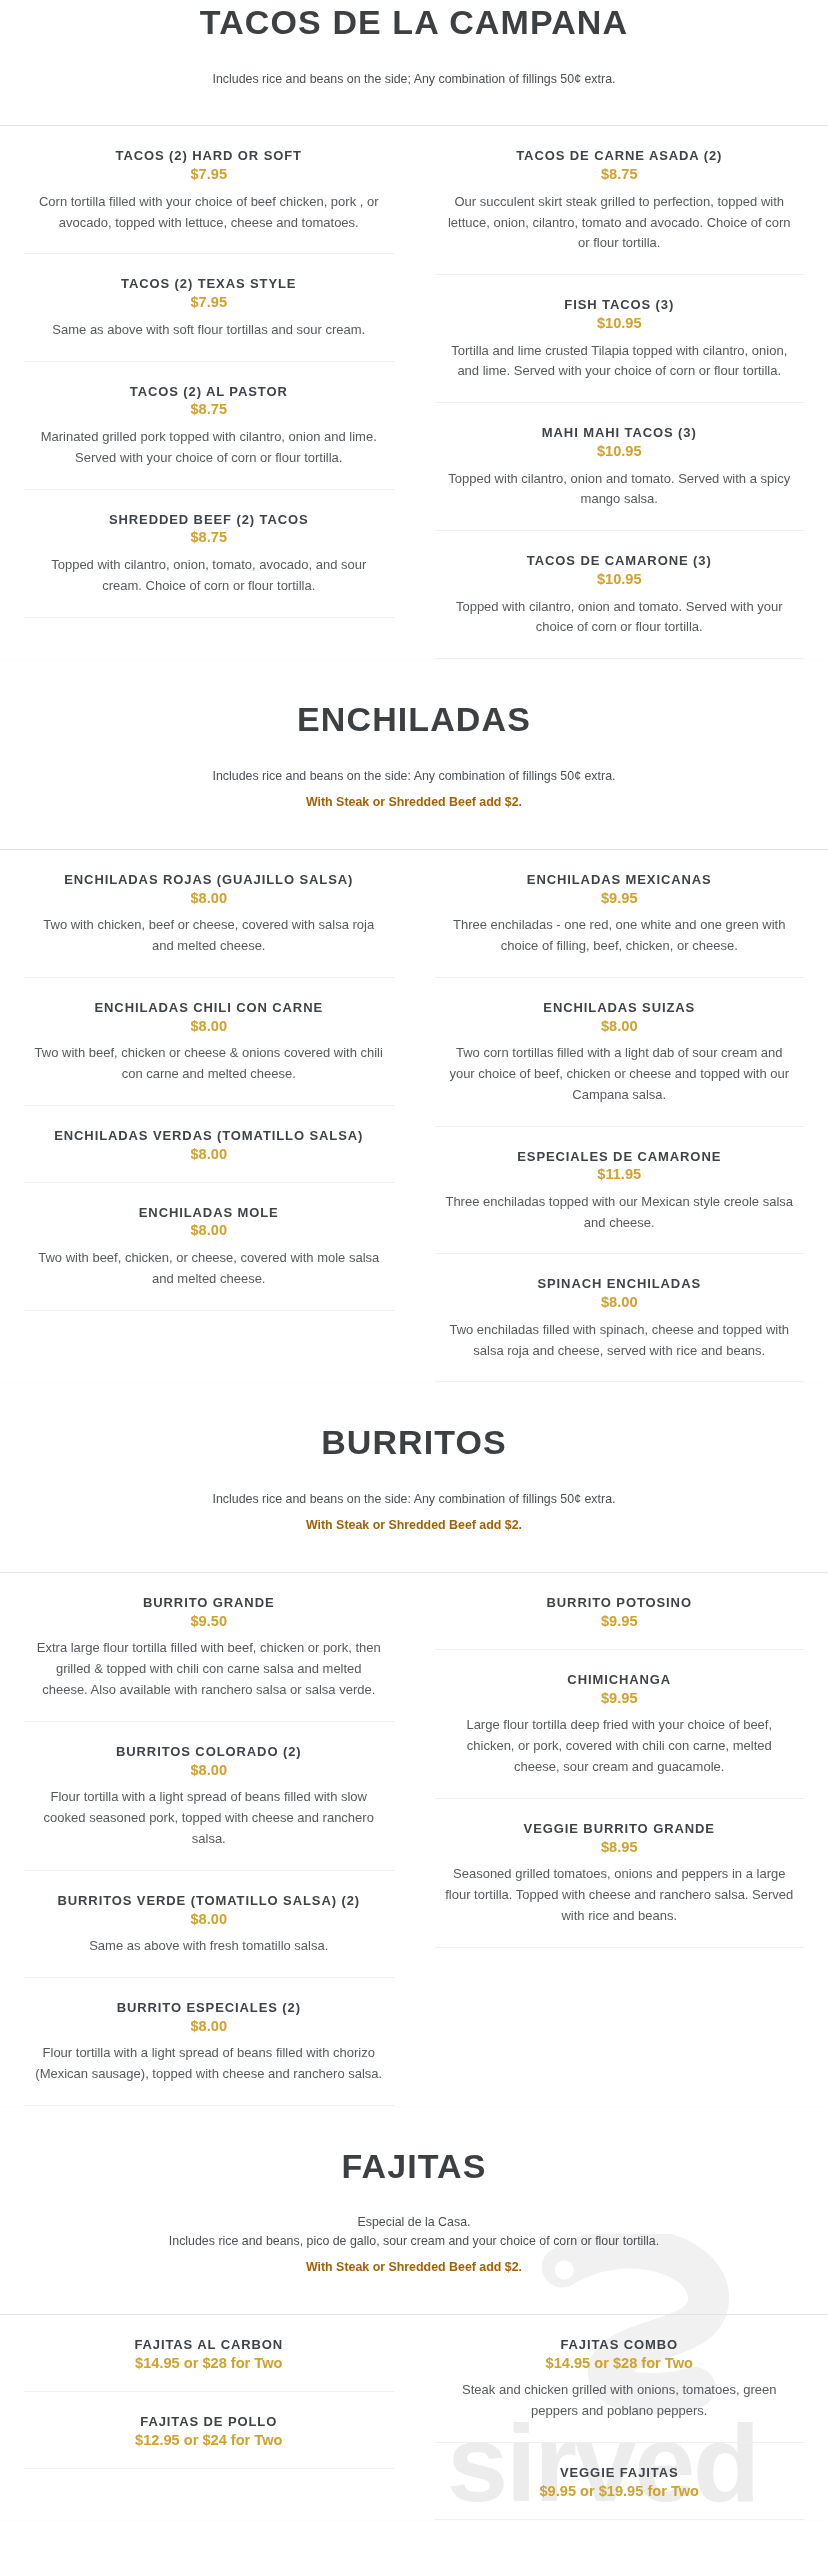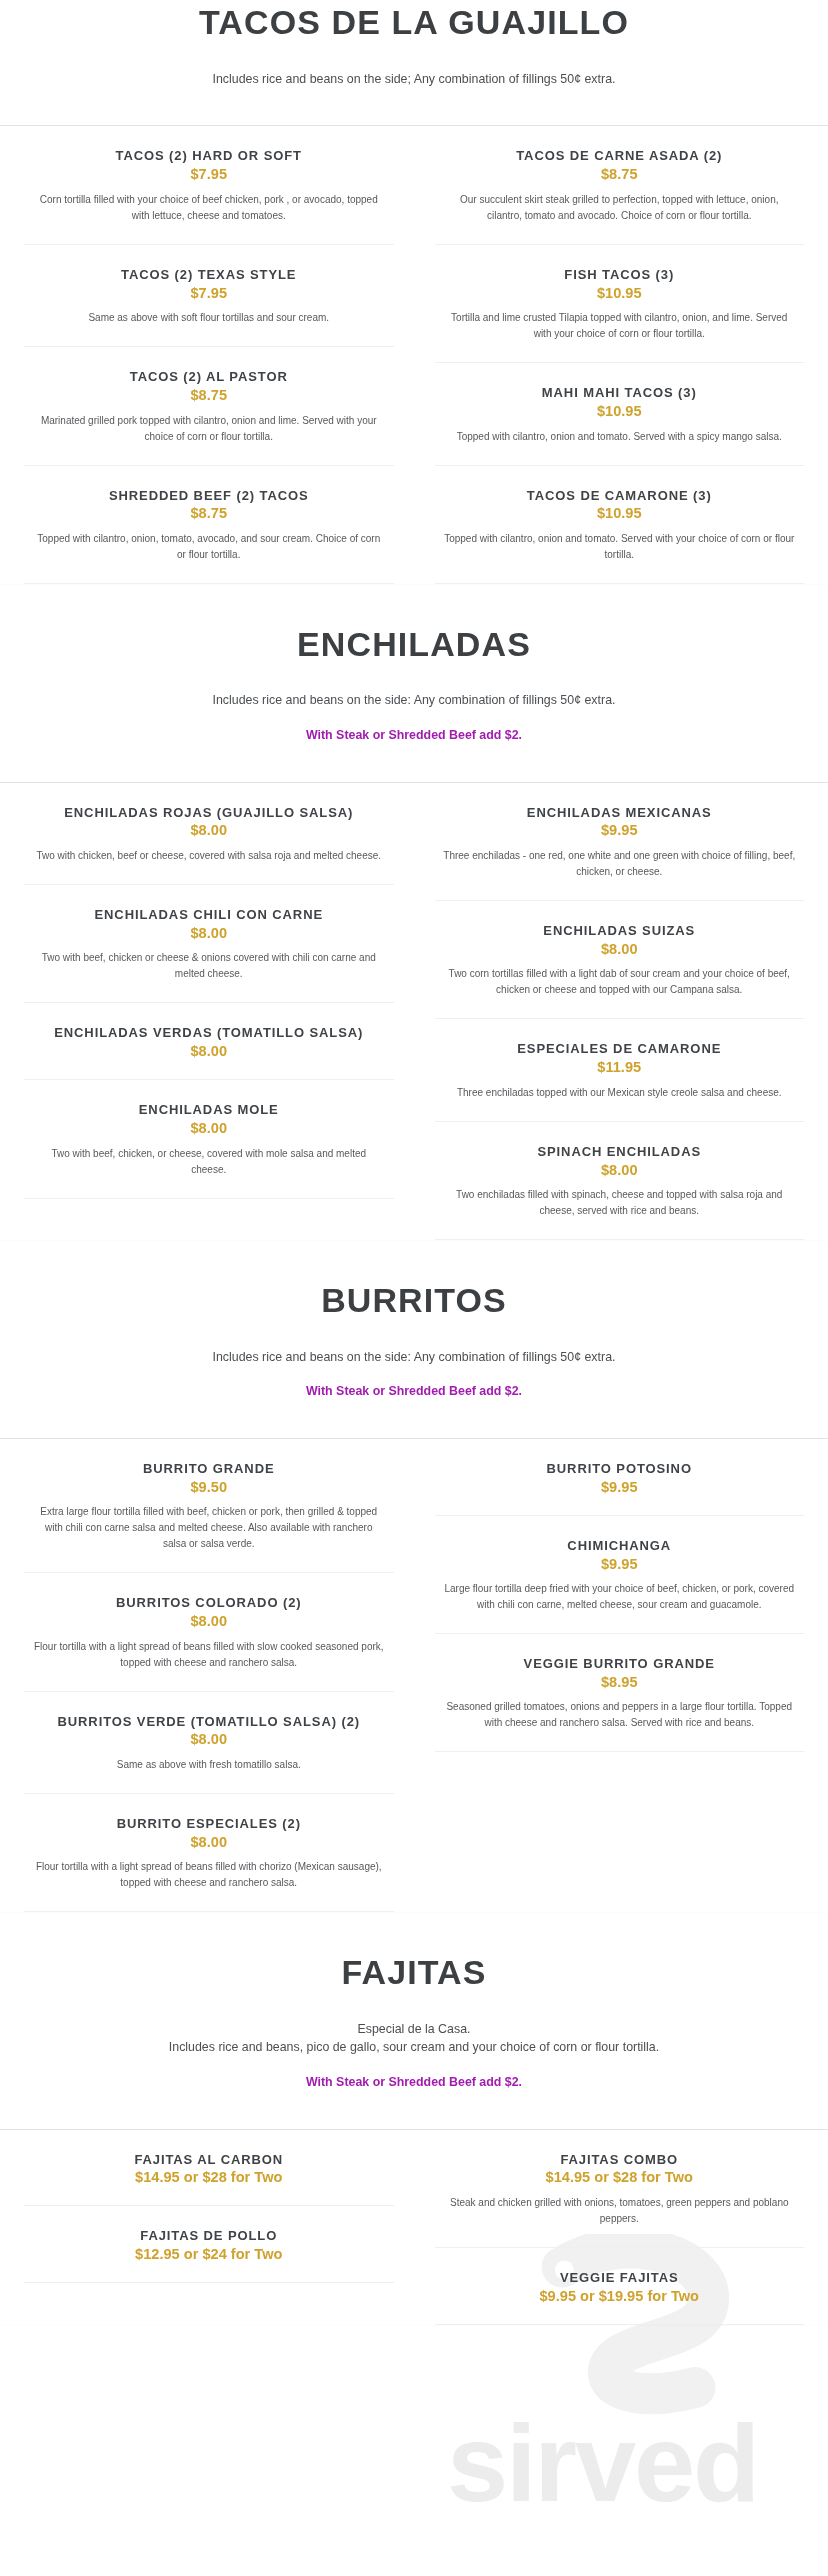--- a/index.html
+++ b/index.html
@@ -24,21 +24,21 @@
     margin:0;padding-top:4.4px;
     font-size:34px;font-weight:800;letter-spacing:1.1px;
     color:#3d4043;line-height:1.1;
   }
   .menu-section + .menu-section .section-title{padding-top:42px;}
   .section-notes{
     margin:28px auto 0;max-width:628px;
     font-size:12.4px;line-height:1.5;color:#4b4f53;
   }
   .section-notes .note-line{margin:0;text-align:center;}
-  .section-notes .note-bold{margin:16px;font-weight:bold;color:#a21caf;}
+  .section-notes .note-bold{margin:8px;font-weight:bold;color:#a16207;}
   .items-row{
     display:flex;gap:41px;align-items:flex-start;
     margin-top:37px;padding:0 24px;
     border-top:0.7px solid #e3e3e3;
     box-shadow:0 0.7px 0 rgba(0,0,0,0.02);
     text-align:center;
   }
   .menu-col{flex:1 1 0;min-width:0;}
   .menu-item{
     padding:22px 8.8px 20px;
@@ -47,39 +47,39 @@
   .item-name{
     font-size:13px;font-weight:800;letter-spacing:0.9px;
     color:#3f4347;line-height:1.3;
   }
   .item-price{
     margin-top:1px;
     font-size:14.6px;font-weight:800;color:#cfa22d;
   }
   .item-desc{
     margin:9.5px auto 0;max-width:369px;
-    font-size:10px;line-height:1.6;color:#56595d;
+    font-size:13px;line-height:1.6;color:#56595d;
   }
 </style>
 </head>
 <body>
 
 <div id="watermark-layer">
   <span id="sirved-logo">
     <svg width="241" height="183" viewBox="0 0 330 250" xmlns="http://www.w3.org/2000/svg">
       <path d="M 70 45 C 160 -10 280 30 270 95 C 262 140 190 140 150 165 C 110 190 140 238 252 210" fill="none" stroke="#f1f1f1" stroke-width="56" stroke-linecap="round"></path>
       <circle cx="73" cy="49" r="13" fill="#ffffff"></circle>
     </svg>
   </span>
   <div id="sirved-wordmark">sirved</div>
 </div>
 
 <div id="menu-root">
     <section class="menu-section">
-      <h2 class="section-title">TACOS DE LA GUAJILLO</h2>
+      <h2 class="section-title">TACOS DE LA CAMPANA</h2>
       <div class="section-notes">
         <p class="note-line">Includes rice and beans on the side; Any combination of fillings 50¢ extra.</p>
       </div>
       <div class="items-row">
         <div class="menu-col">
           <div class="menu-item">
             <div class="item-name">TACOS (2) HARD OR SOFT</div>
             <div class="item-price">$7.95</div>
             <div class="item-desc">Corn tortilla filled with your choice of beef chicken, pork , or avocado, topped with lettuce, cheese and tomatoes.</div>
           </div>

